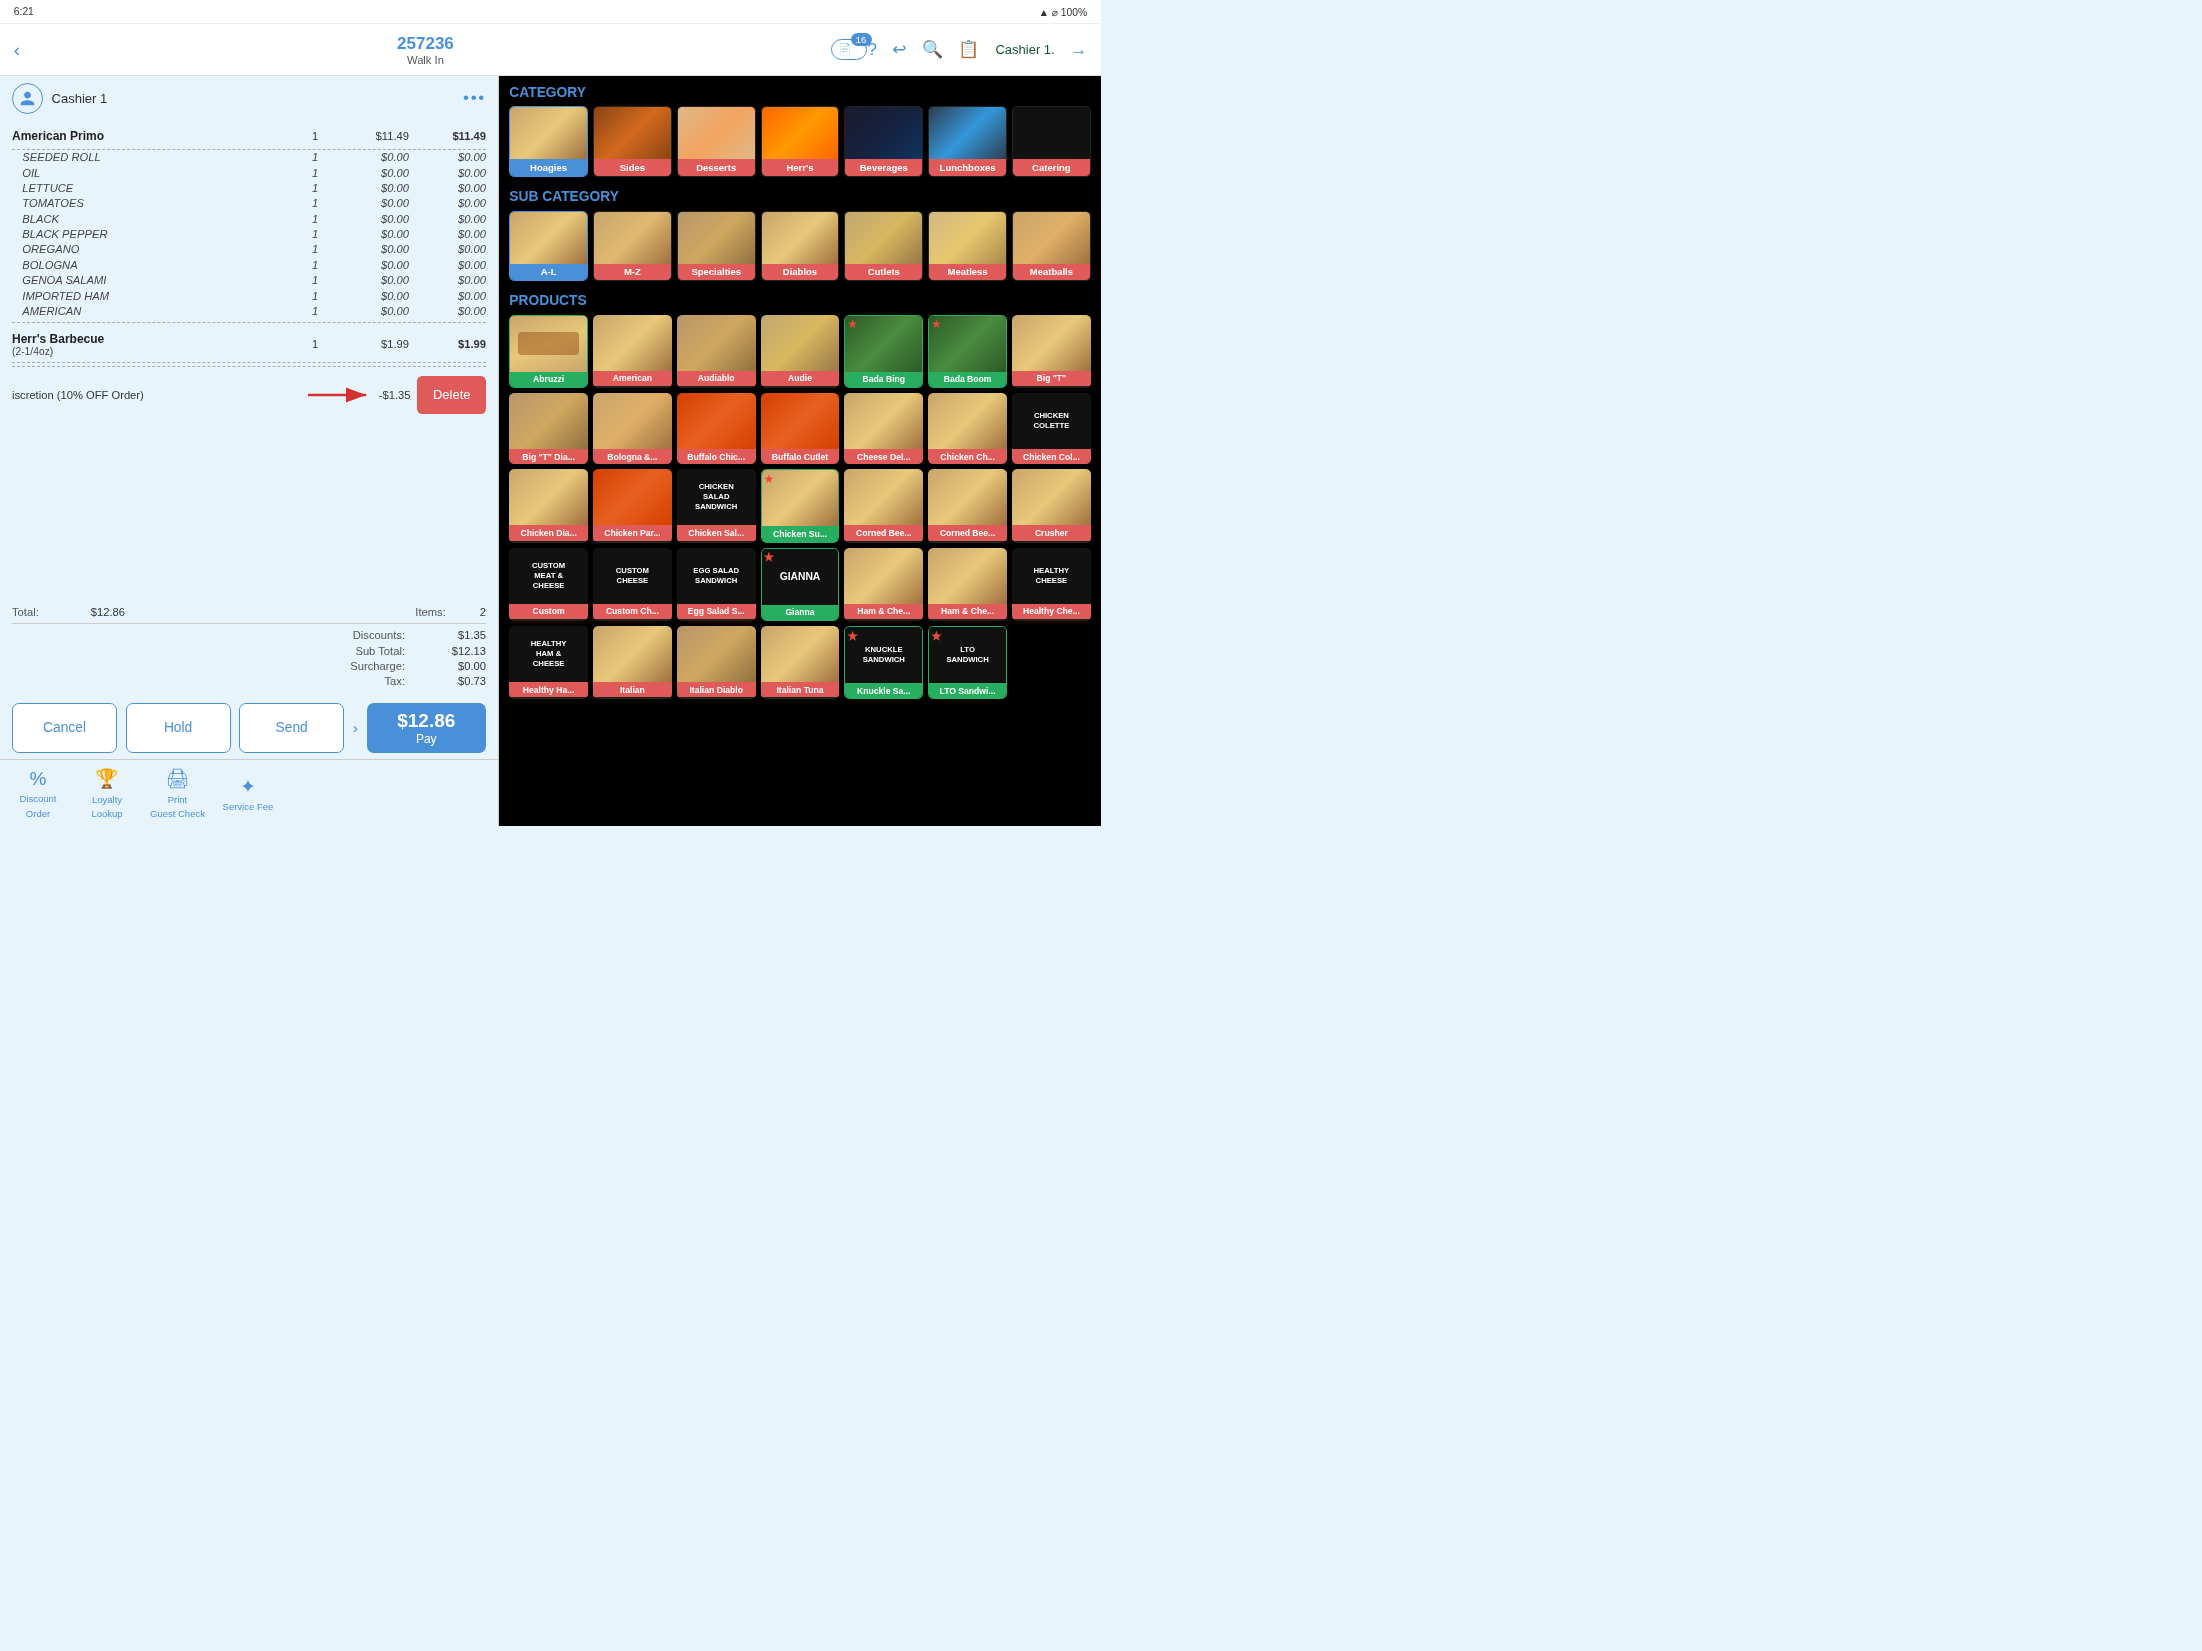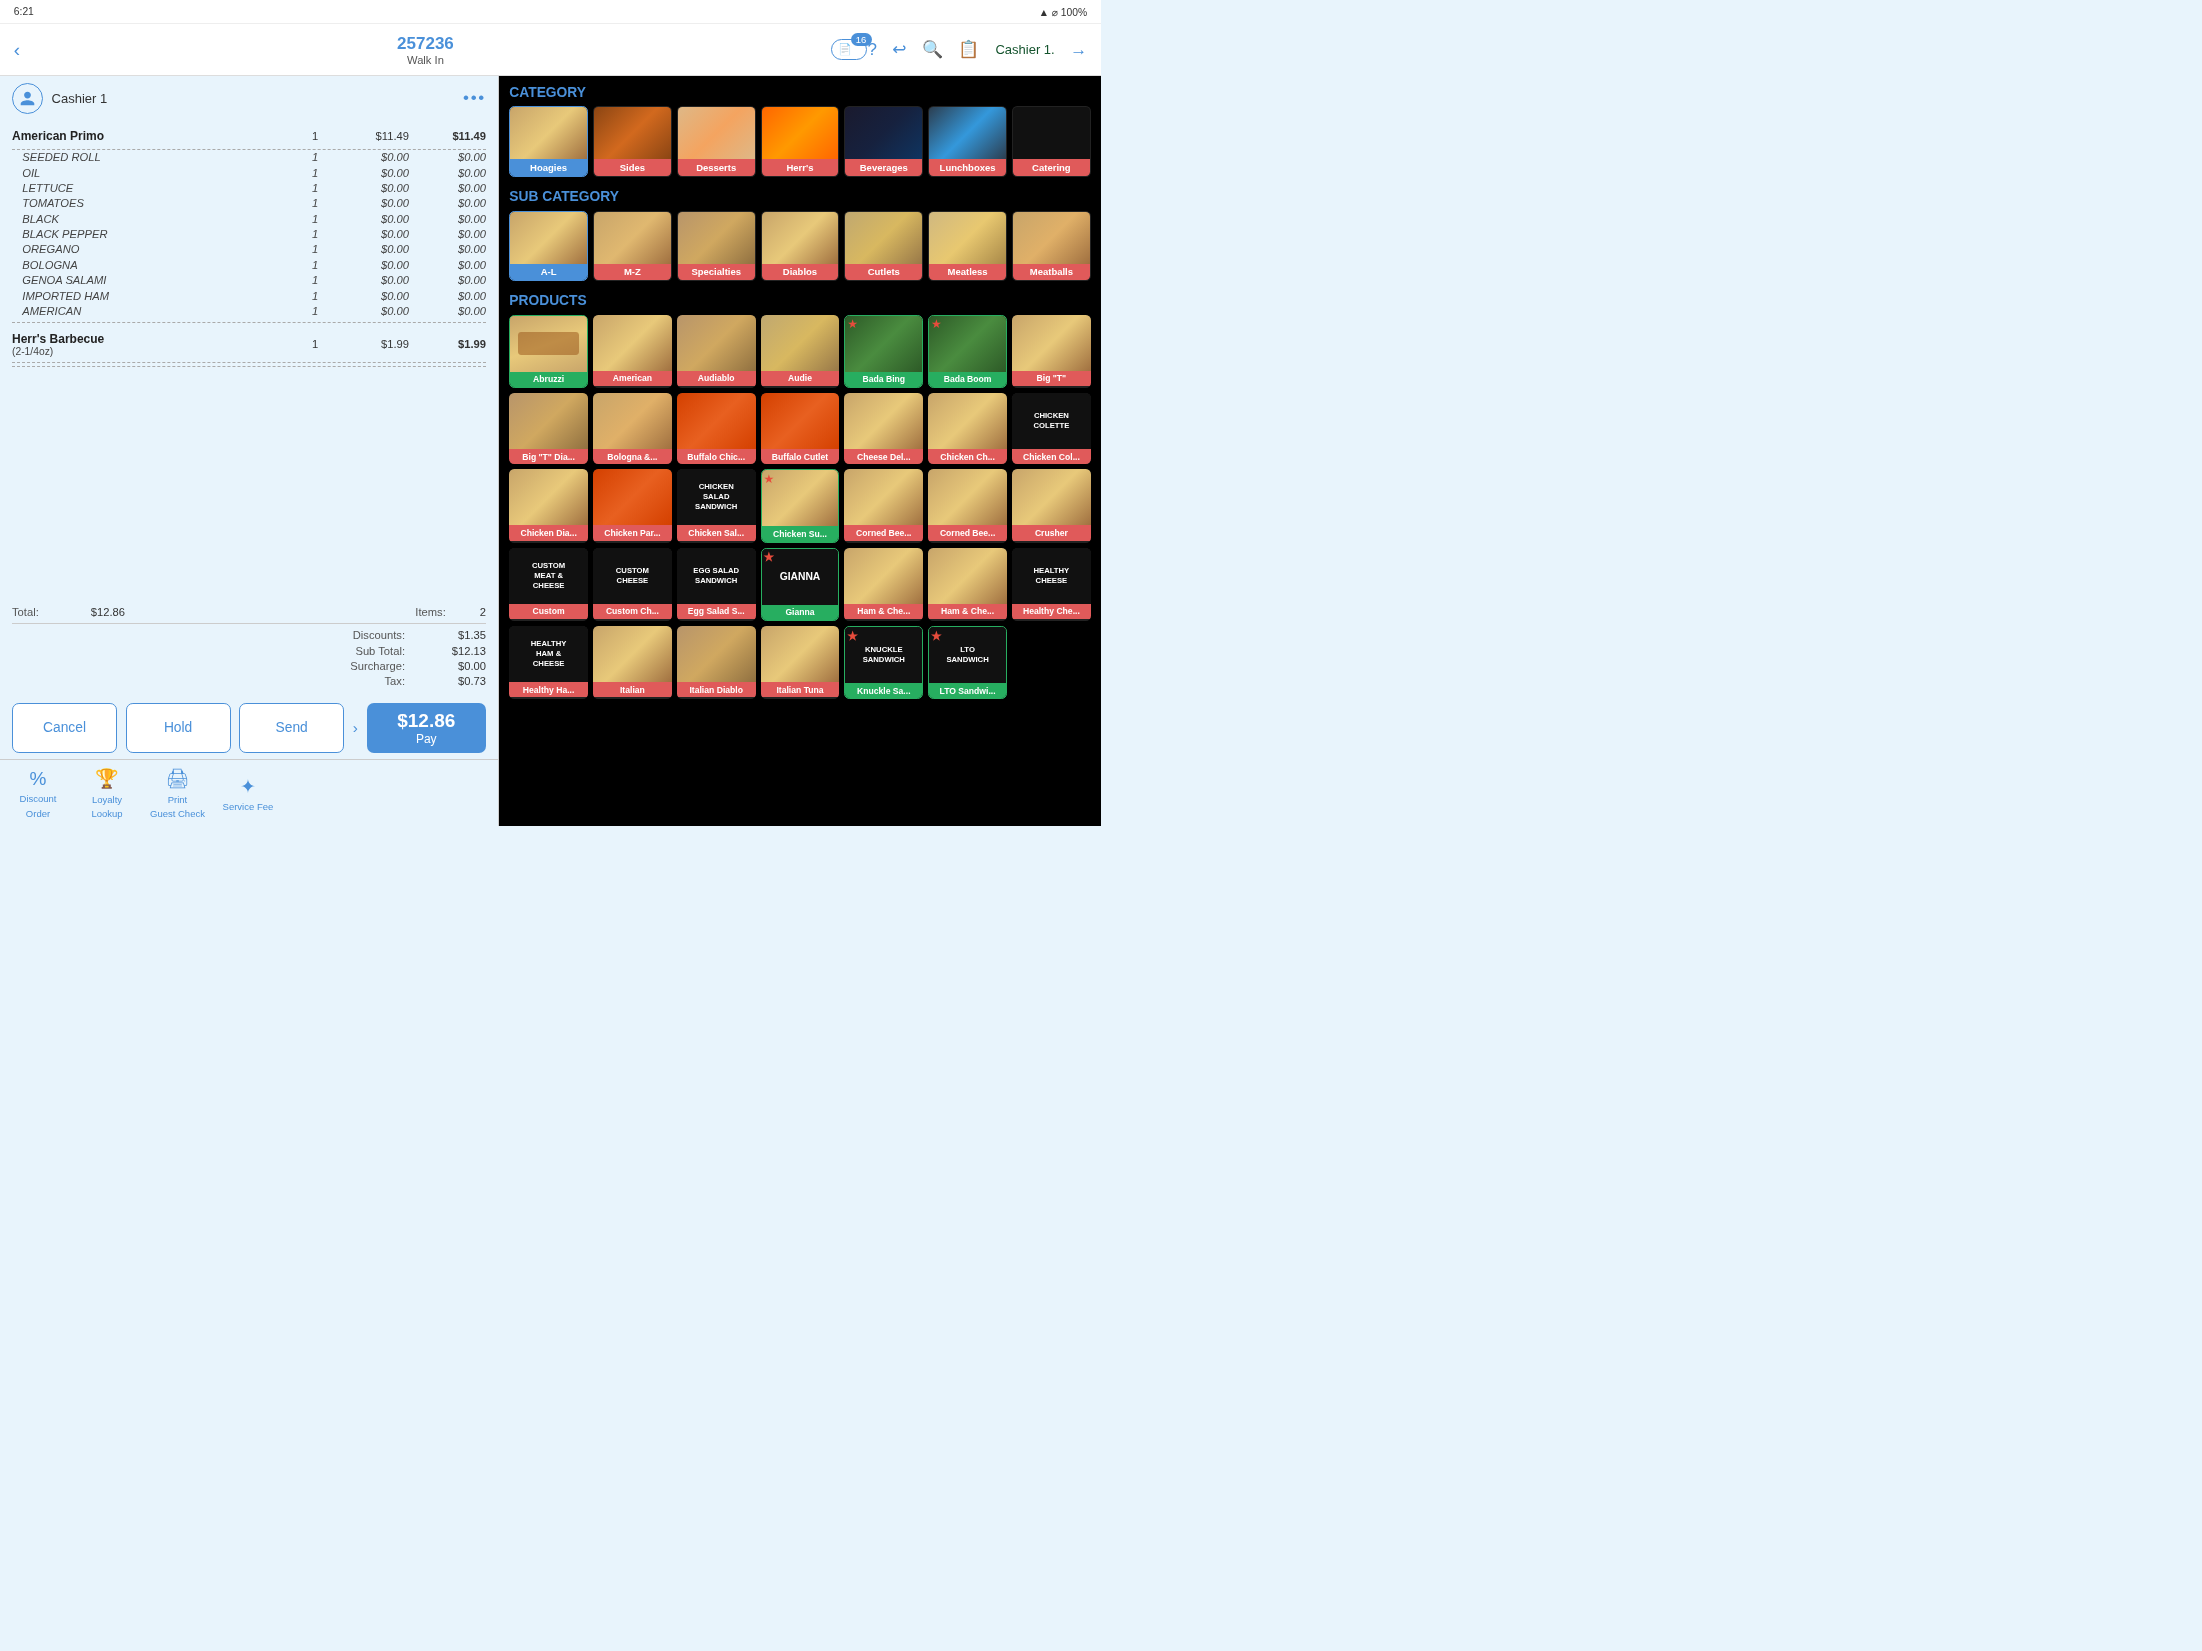--- a/index.html
+++ b/index.html
@@ -496,20 +496,34 @@
           <div class="item-name">Herr's Barbecue</div>
           <div style="font-size:10.3px;color:#444;">(2-1/4oz)</div>
         </div>
         <span class="item-qty">1</span>
         <span class="item-price">$1.99</span>
         <span class="item-total">$1.99</span>
       </div>
 
       <div class="order-item-separator"></div>
 
+      <div style="position:relative;display:flex;align-items:center;padding:5.2px 0;gap:0;">
+        <span style="color:#333;font-size:11.2px;flex:1;">iscretion (10% OFF Order)</span>
+
+        <svg width="69" height="24" viewBox="0 0 80 28" style="margin-right:3.4px;">
+          <defs>
+            <marker id="arrowhead" markerWidth="8" markerHeight="6" refX="8" refY="3" orient="auto">
+              <polygon points="0 0, 8 3, 0 6" fill="#d63031"></polygon>
+            </marker>
+          </defs>
+          <line x1="2" y1="14" x2="70" y2="14" stroke="#d63031" stroke-width="3" marker-end="url(#arrowhead)"></line>
+        </svg>
+        <span style="color:#333;font-size:11.2px;margin-right:6.9px;">-$1.35</span>
+        <button class="delete-btn">Delete</button>
+      </div>
     </div>
 
     <div>
       <div class="totals-section">
         <div class="totals-row">
           <div style="display:flex;gap:52px;">
             <span style="color:#555;">Total:</span>
             <span style="color:#333;font-weight:500;">$12.86</span>
           </div>
           <div style="display:flex;gap:34px;margin-left:auto;">

